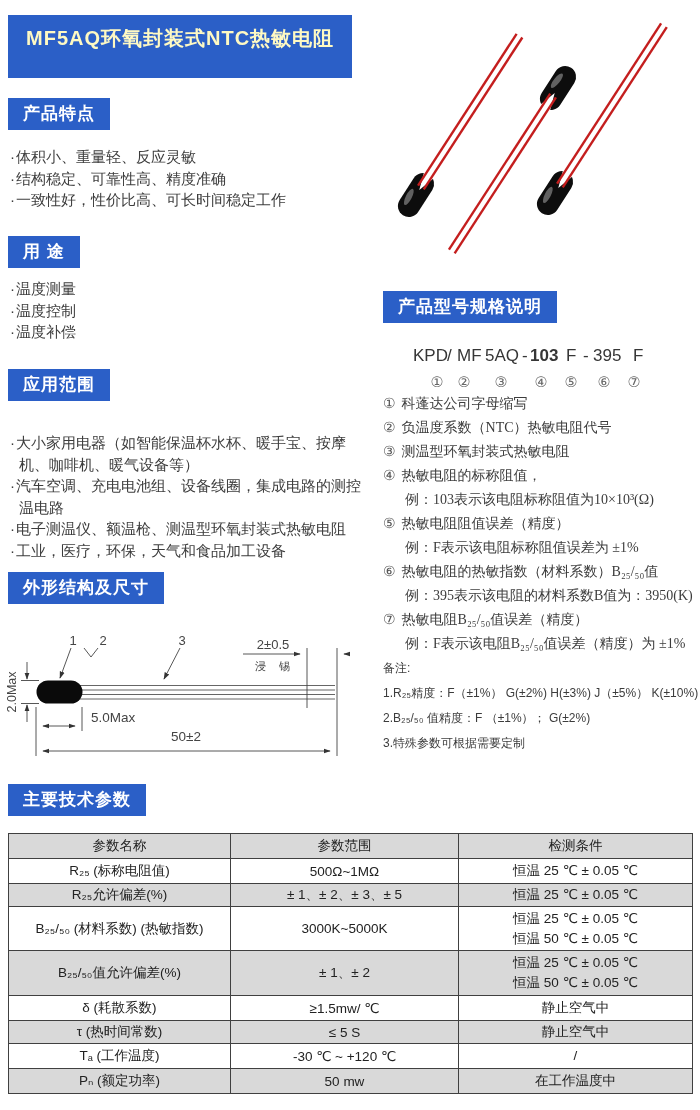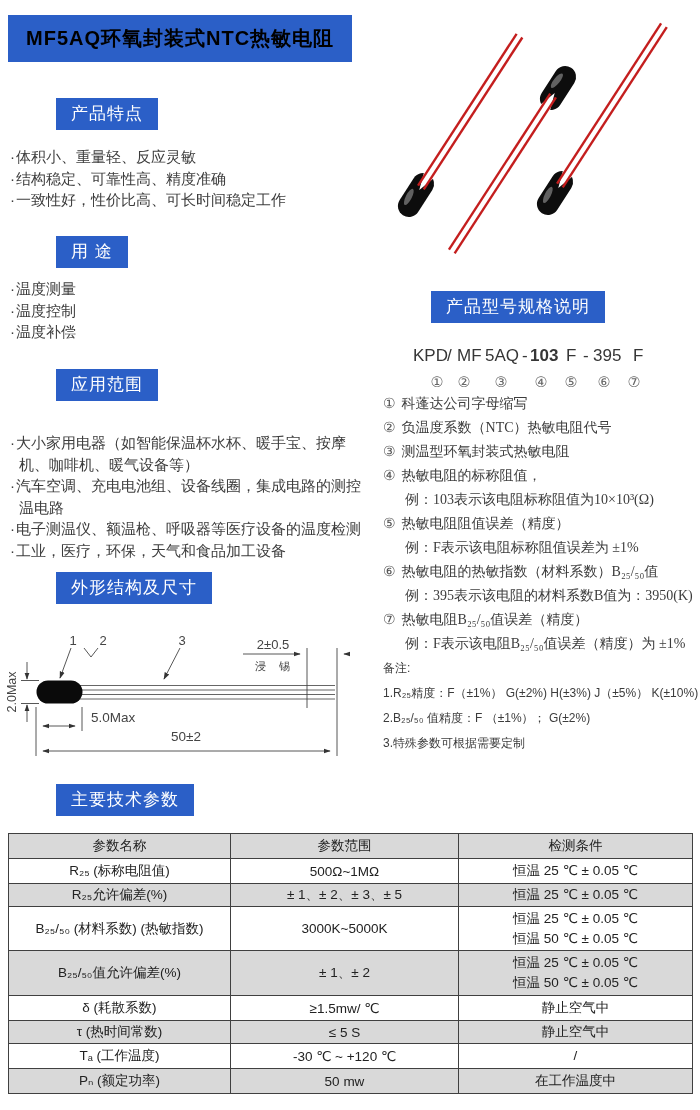--- a/index.html
+++ b/index.html
@@ -4,28 +4,28 @@
 <style>
   html,body{margin:0;padding:0;}
   body{
     width:700px;height:1110px;position:relative;background:#ffffff;
     font-family:"Liberation Sans","DejaVu Sans",sans-serif;color:#333;
     overflow:hidden;
   }
   .abs{position:absolute;}
   
   .banner{
-    left:8px;top:15px;height:47px;line-height:47px;
-    background:var(--blue);color:#000000;font-size:20px;font-weight:bold;
+    left:8px;top:15px;height:63px;line-height:47px;
+    background:var(--blue);color:#fef9c3;font-size:20px;font-weight:bold;
     padding:0 18px;letter-spacing:1px;white-space:nowrap;
   }
   .badge{
     height:32px;line-height:32px;background:var(--blue);color:#fff;
-    font-size:17px;font-weight:normal;padding:0 15px;white-space:nowrap;
-    letter-spacing:1px;display:inline-block;margin-left:48px;
+    font-size:17px;font-weight:bold;padding:0 15px;white-space:nowrap;
+    letter-spacing:1px;display:inline-block;
   }
   
   .bullets{font-size:15px;line-height:21.6px;color:#3c3c3c;}
   .bullet-item{padding-left:9px;text-indent:-9px;}
   .bullet-item::before{content:"·";margin-right:1px;}
   
   .code-token{position:absolute;top:0;font-size:17px;font-weight:500;color:#363636;white-space:nowrap;}
   .code-circle{position:absolute;top:0;font-size:14.5px;color:#666;transform:translateX(-50%);}
   .spec-list{font-size:14px;line-height:24px;color:#3c3c3c;white-space:nowrap;font-family:Liberation Serif, serif;}
   .spec-num{margin-right:6px;color:#555;}
@@ -61,21 +61,21 @@
 <div class="abs bullets" style="left:10px;top:278px;width:360px;" id="uses-list">
     <div class="bullet-item">温度测量</div>
     <div class="bullet-item">温度控制</div>
     <div class="bullet-item">温度补偿</div>
   </div>
 
 <div class="abs badge" style="left:8px;top:369px;">应用范围</div>
 <div class="abs bullets" style="left:10px;top:432px;width:354px;" id="apps-list">
     <div class="bullet-item">大小家用电器（如智能保温杯水杯、暖手宝、按摩机、咖啡机、暖气设备等）</div>
     <div class="bullet-item">汽车空调、充电电池组、设备线圈，集成电路的测控温电路</div>
-    <div class="bullet-item">电子测温仪、额温枪、呼吸器等医疗设备的温度检测</div>
+    <div class="bullet-item">电子测温仪、额温枪、测温型环氧封装式热敏电阻</div>
     <div class="bullet-item">工业，医疗，环保，天气和食品加工设备</div>
   </div>
 
 <div class="abs badge" style="left:8px;top:572px;">外形结构及尺寸</div>
 
 <svg class="abs" style="left:5px;top:628px;" width="345" height="140" viewBox="0 0 345 140">
   <defs>
     <marker id="arr" viewBox="0 0 10 10" refX="9" refY="5" markerWidth="8" markerHeight="8" orient="auto-start-reverse">
       <path d="M0,1.5 L10,5 L0,8.5 z" fill="#333"></path>
     </marker>

